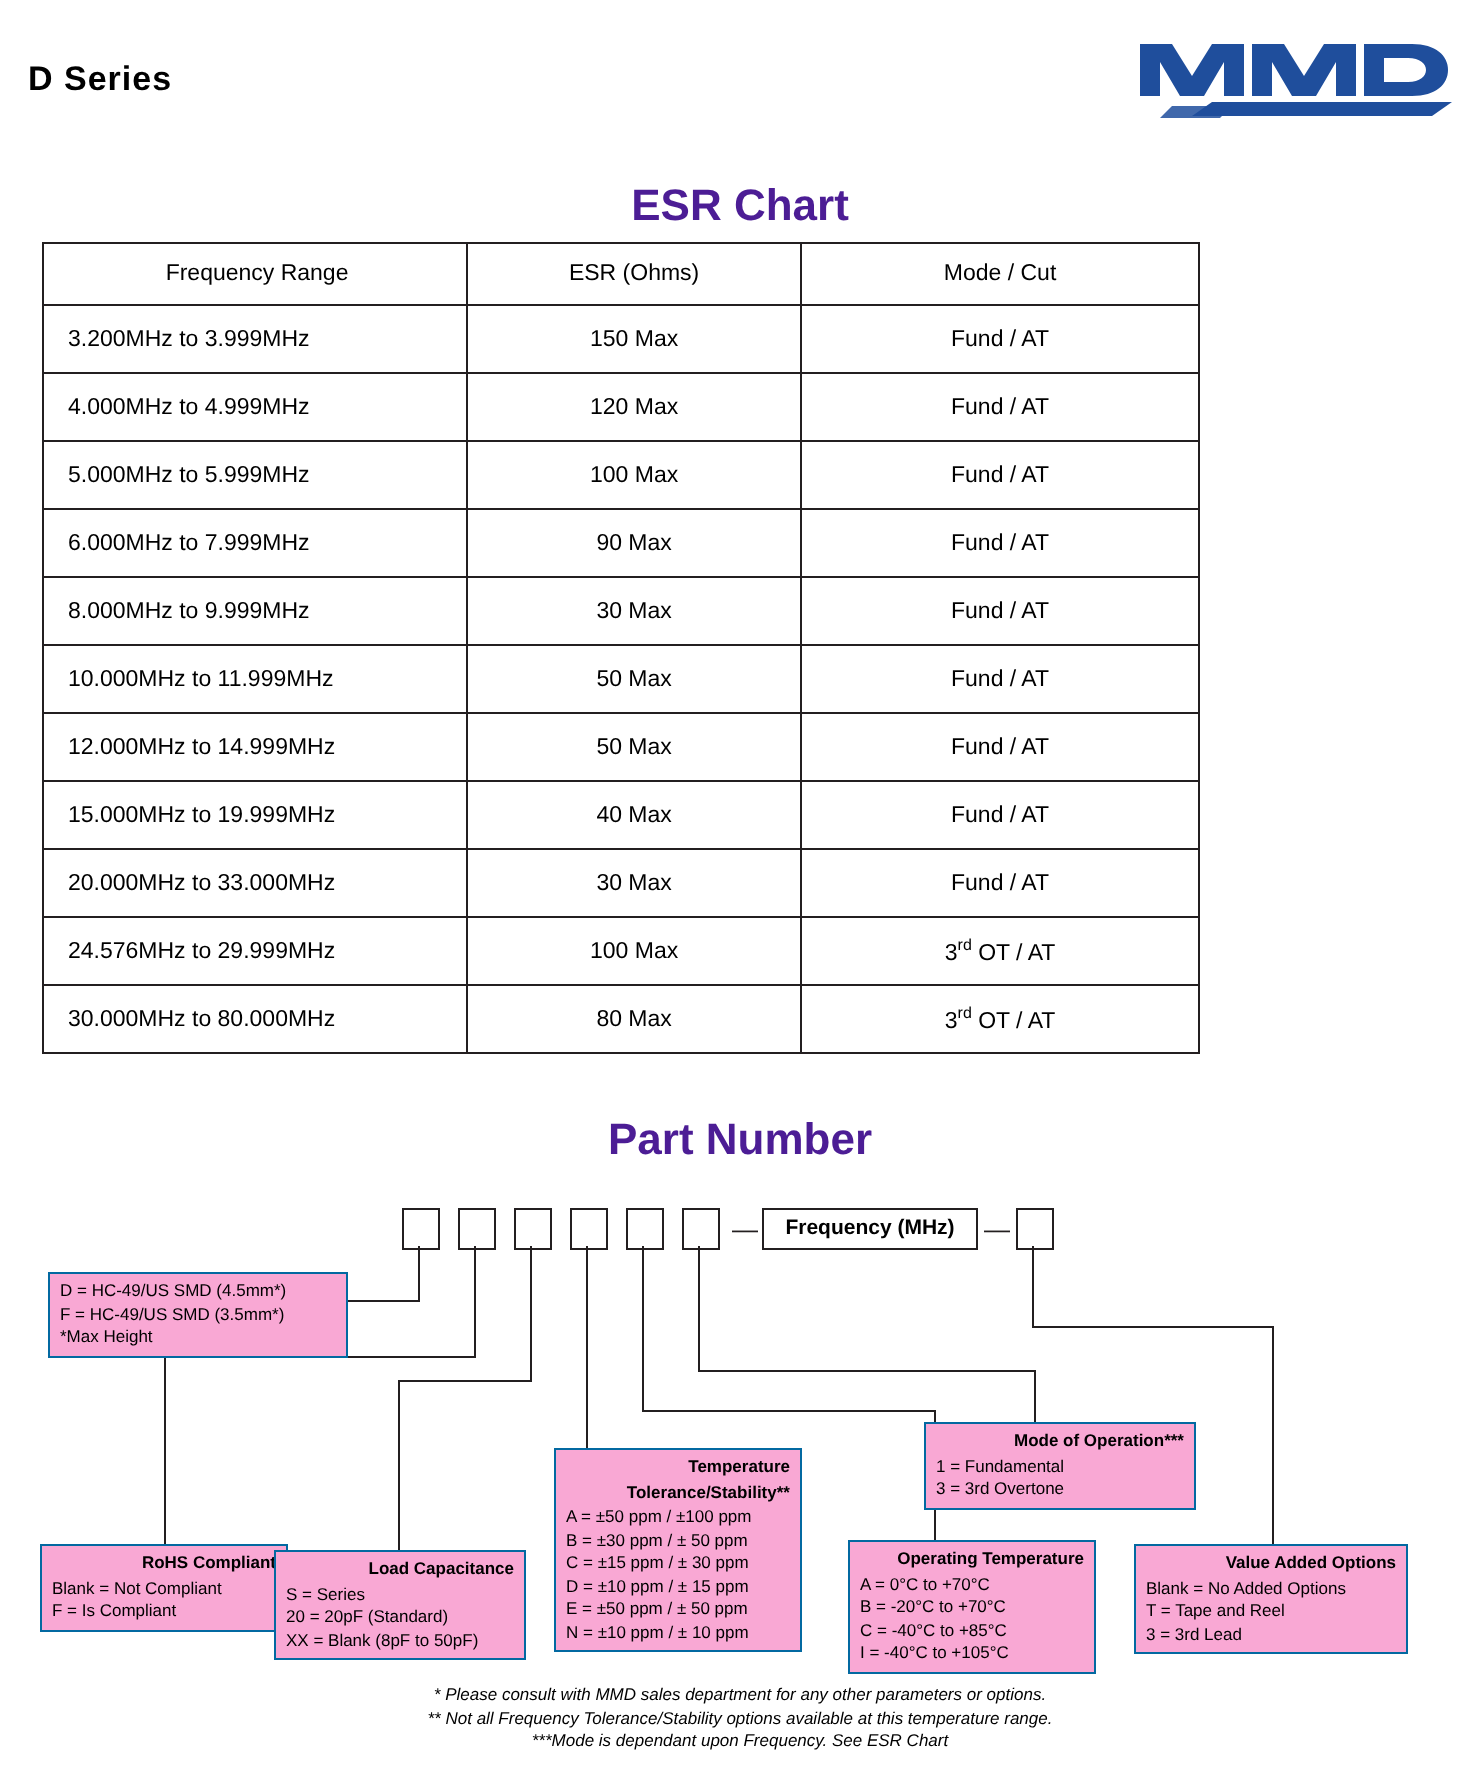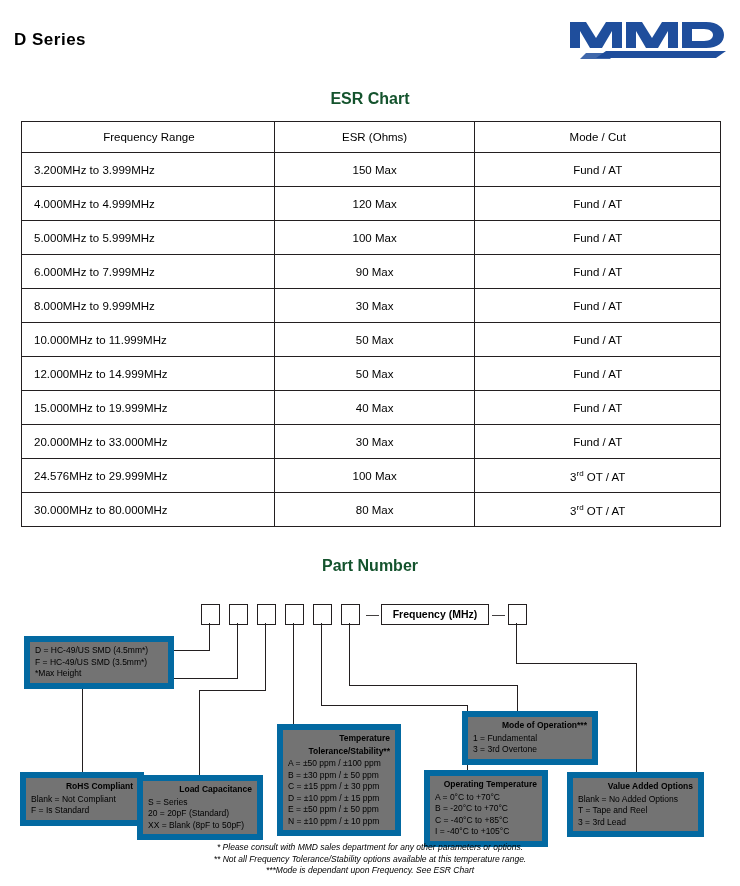--- a/index.html
+++ b/index.html
@@ -39,35 +39,35 @@
   .logo {
     position: absolute;
     right: 14px;
     top: 2px;
     width: 160px;
     height: 44px;
   }
   
   .section-title {
     text-align: center;
-    font-size: 16px;
+    font-size: 22px;
     font-weight: bold;
-    color: #14532d;
+    color: #4c1d95;
   }
   #esr-title {
     position: absolute;
     top: 90px;
     left: 0;
     width: 740px;
   }
   .esr-table {
     position: absolute;
     top: 121px;
     left: 21px;
-    width: 700px;
+    width: 579px;
     border-collapse: collapse;
     font-size: 11.5px;
   }
   .esr-table td {
     border: 1px solid #231f20;
     height: 33px;
     padding: 0 10px;
     vertical-align: middle;
   }
   .esr-table .c-freq {
@@ -122,22 +122,22 @@
     border: 1px solid #231f20;
     background: #fff;
     font-size: 10.5px;
     font-weight: bold;
     text-align: center;
     line-height: 19px;
     height: 19px;
   }
   .callout {
     position: absolute;
-    border: 6px solid #0369a1;
-    background: #737373;
+    border: 1px solid #0369a1;
+    background: #f9a8d4;
     font-size: 8.5px;
     line-height: 11.5px;
     padding: 3px 5px;
     box-sizing: border-box;
   }
   .callout .ct {
     text-align: right;
     font-weight: bold;
     display: block;
     margin-bottom: 1px;
@@ -299,21 +299,21 @@
 
     <div class="callout" style="left:24px; top:46px; width:150px;">
       <span class="cl">D = HC-49/US SMD (4.5mm*)</span>
       <span class="cl">F = HC-49/US SMD (3.5mm*)</span>
       <span class="cl">*Max Height</span>
     </div>
 
     <div class="callout" style="left:20px; top:182px; width:124px;">
       <span class="ct">RoHS Compliant</span>
       <span class="cl">Blank = Not Compliant</span>
-      <span class="cl">F = Is Standard</span>
+      <span class="cl">F = Is Compliant</span>
     </div>
 
     <div class="callout" style="left:137px; top:185px; width:126px;">
       <span class="ct">Load Capacitance</span>
       <span class="cl">S = Series</span>
       <span class="cl">20 = 20pF (Standard)</span>
       <span class="cl">XX = Blank (8pF to 50pF)</span>
     </div>
 
     <div class="callout" style="left:277px; top:134px; width:124px;">

